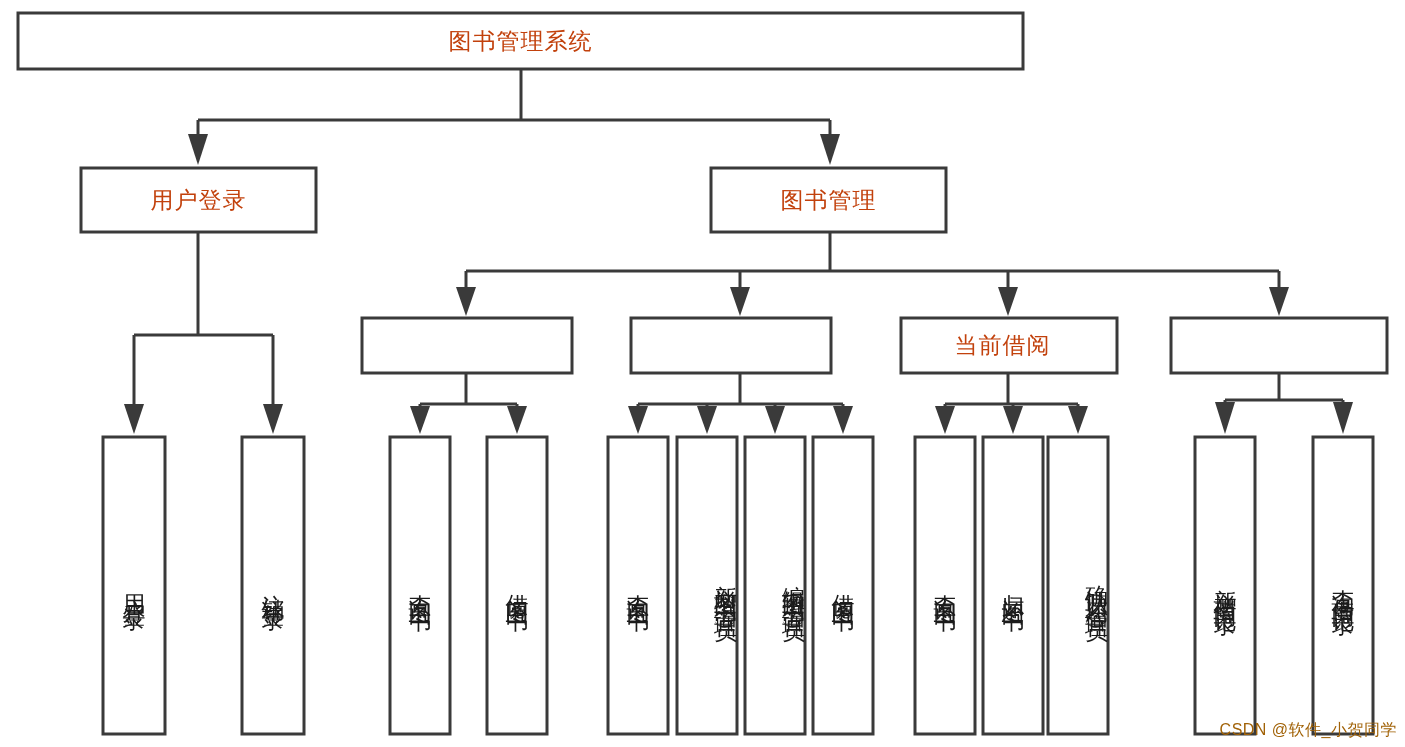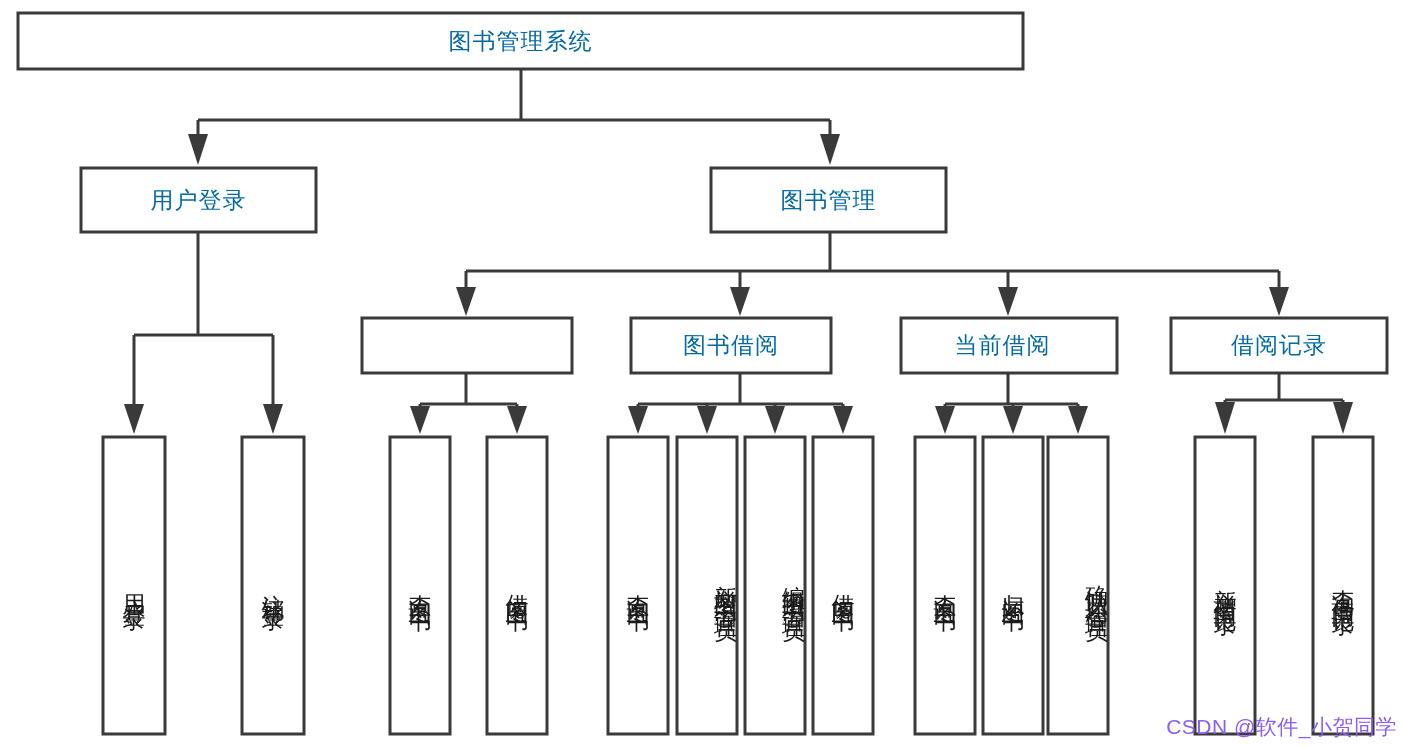--- a/index.html
+++ b/index.html
@@ -39,21 +39,21 @@
   }
   .arrow-head {
     fill: #3a3a3a;
     stroke: none;
   }
   .node-label-h {
     position: absolute;
     display: flex;
     align-items: center;
     justify-content: center;
-    color: #0369a1;
+    color: #c2410c;
     font-size: 23px;
     letter-spacing: 1px;
     white-space: nowrap;
     pointer-events: none;
   }
   .node-label-v {
     position: absolute;
     display: flex;
     align-items: flex-start;
     justify-content: center;
@@ -66,22 +66,22 @@
     white-space: nowrap;
     pointer-events: none;
   }
   .node-label-v.center-mid {
     align-items: center;
   }
   .watermark {
     position: absolute;
     right: 8px;
     bottom: 6px;
-    font-size: 21px;
-    color: #8b5cf6;
+    font-size: 16px;
+    color: #a16207;
     letter-spacing: 0.5px;
     white-space: nowrap;
     pointer-events: none;
   }
 </style>
 </head>
 <body>
 
 <div id="diagram-root">
 
@@ -173,23 +173,21 @@
     <path class="connector" d="M 1343 400 L 1343 405"></path>
     <polygon class="arrow-head" points="1215,402 1235,402 1225,434"></polygon>
     <polygon class="arrow-head" points="1333,402 1353,402 1343,434"></polygon>
   </svg>
 
   <div class="node-label-h" style="left:18px; top:13px; width:1005px; height:56px;">图书管理系统</div>
 
   <div class="node-label-h" style="left:81px; top:168px; width:235px; height:64px;">用户登录</div>
   <div class="node-label-h" style="left:711px; top:168px; width:235px; height:64px;text-align:right;">图书管理</div>
 
-  <div class="node-label-h" style="left:631px; top:318px; width:200px; height:55px;">图书借阅</div>
   <div class="node-label-h" style="left:901px; top:318px; width:203px; height:55px;">当前借阅</div>
-  <div class="node-label-h" style="left:1171px; top:318px; width:216px; height:55px;">借阅记录</div>
 
   <div class="node-label-v center-mid" style="left:103px; top:437px; width:62px; height:297px;">用户登录</div>
   <div class="node-label-v center-mid" style="left:242px; top:437px; width:62px; height:297px;">注销登录</div>
 
   <div class="node-label-v center-mid" style="left:390px; top:437px; width:60px; height:297px;">查询图书</div>
   <div class="node-label-v center-mid" style="left:487px; top:437px; width:60px; height:297px;">借阅图书</div>
 
   <div class="node-label-v center-mid" style="left:608px; top:437px; width:60px; height:297px;">查询图书</div>
   <div class="node-label-v" style="left:677px; top:445px; width:60px; height:289px;">新增图书（管理员）</div>
   <div class="node-label-v" style="left:745px; top:445px; width:60px; height:289px;">编辑图书（管理员）</div>

